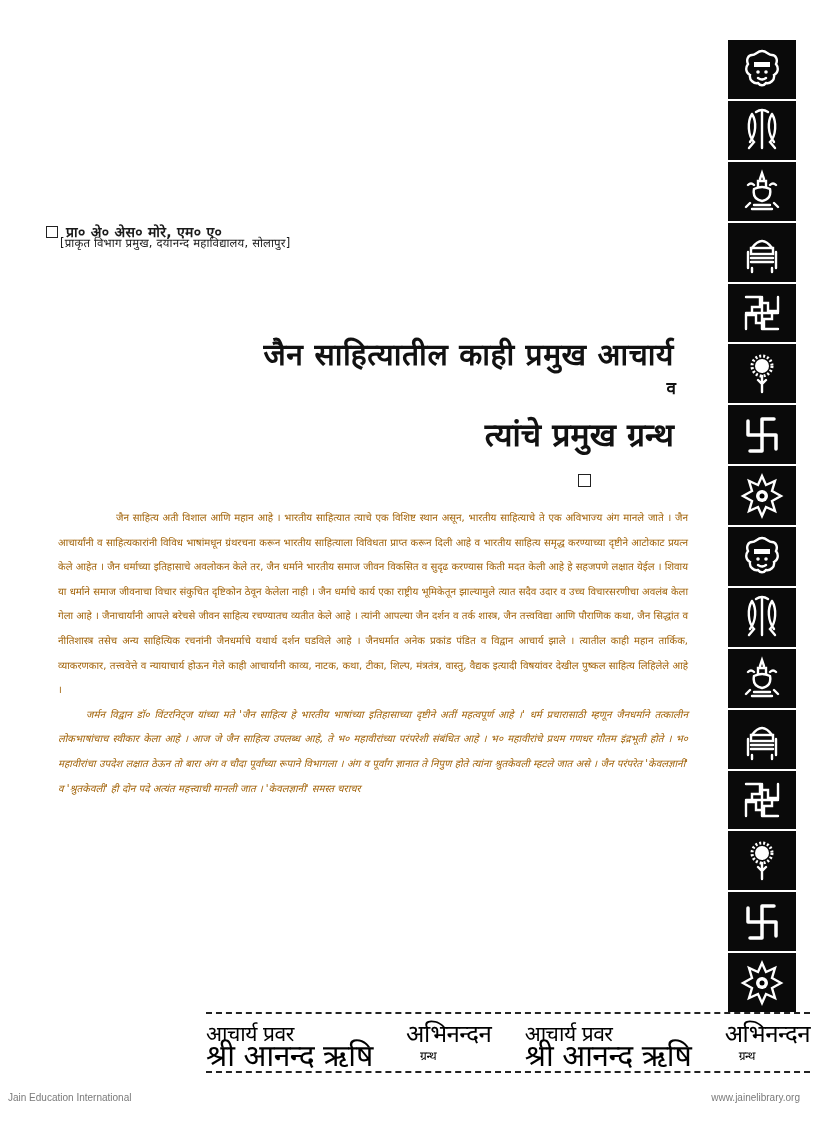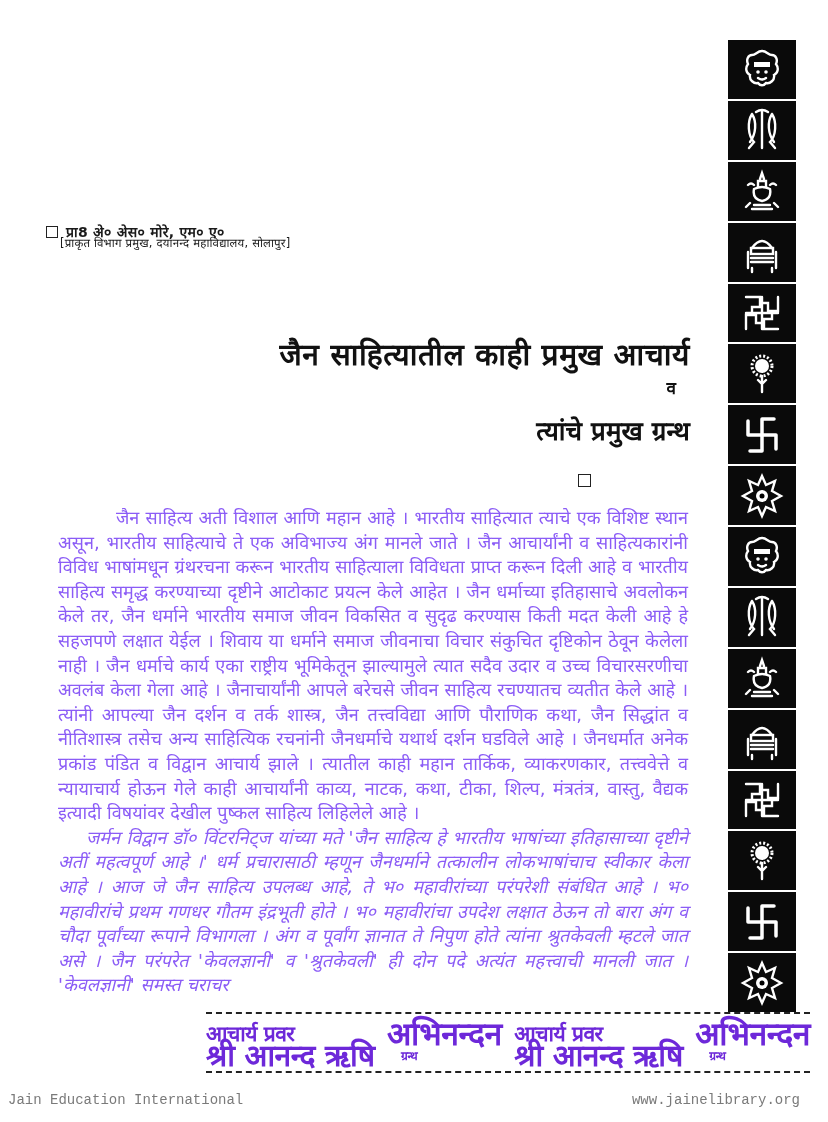--- a/index.html
+++ b/index.html
@@ -4,53 +4,53 @@
 <style>
   html,body{margin:0;padding:0;background:#ffffff;}
   body{width:828px;height:1122px;position:relative;overflow:hidden;
        font-family:"DejaVu Serif",serif;color:#1a1a1a;}
   .author{position:absolute;left:46px;top:222px;font-size:14px;font-weight:bold;
           font-family:"DejaVu Sans",sans-serif;letter-spacing:0.3px;}
   .author .box{display:inline-block;width:10px;height:10px;border:1.5px solid #222;
                margin-right:8px;vertical-align:-1px;}
   .affil{position:absolute;left:60px;top:235px;font-size:11.5px;
          font-family:"DejaVu Sans",sans-serif;letter-spacing:0.2px;}
-  .title{position:absolute;right:138px;text-align:right;font-family:"DejaVu Sans",sans-serif;
+  .title{position:absolute;right:154px;text-align:right;font-family:"DejaVu Sans",sans-serif;
          font-weight:bold;color:#111;}
   .t1{top:333px;font-size:30px;letter-spacing:0.5px;}
   .t2{top:376px;font-size:17px;right:152px;}
-  .t3{top:412px;font-size:26px;}
+  .t3{top:412px;font-size:32px;}
   .endbox{position:absolute;left:578px;top:474px;width:11px;height:11px;border:1.5px solid #222;}
-  .body{position:absolute;left:58px;top:506px;width:630px;font-size:18px;line-height:24.6px;
-        text-align:justify;font-family:"DejaVu Sans",sans-serif;color:#8b5cf6;}
+  .body{position:absolute;left:58px;top:506px;width:630px;font-size:10px;line-height:24.6px;
+        text-align:justify;font-family:"DejaVu Sans",sans-serif;color:#a16207;}
   .body p{margin:0;text-indent:58px;}
   .body p.p2{text-indent:28px;font-style:italic;}
   .border{position:absolute;left:728px;top:40px;width:68px;height:972px;background:#0a0a0a;
           display:flex;flex-direction:column;}
   .tile{flex:1;border-bottom:2px solid #fff;display:flex;align-items:center;justify-content:center;}
   .tile:last-child{border-bottom:none;}
   .tile svg{width:44px;height:48px;}
   .banner{position:absolute;left:206px;top:1012px;width:604px;height:64px;}
   .banner .wave{height:5px;border-top:2px dashed #222;}
   .banner .row{display:flex;height:52px;align-items:center;justify-content:space-between;}
-  .bseg{font-family:"DejaVu Sans",sans-serif;font-weight:bold;color:#6d28d9;line-height:22px;
+  .bseg{font-family:"DejaVu Sans",sans-serif;font-weight:normal;color:#000000;line-height:22px;
         font-size:21px;letter-spacing:-0.5px;}
   .bseg .a{display:block;}
   .bseg .b{display:block;font-size:30px;}
-  .bseg.alt .a{font-size:32px;}
+  .bseg.alt .a{font-size:24px;}
   .bseg.alt .b{font-size:12px;padding-left:14px;}
-  .footer{position:absolute;top:1092px;left:0;width:828px;height:16px;font-family:Liberation Mono, monospace;
-          font-size:14px;color:#7a7a7a;}
+  .footer{position:absolute;top:1092px;left:0;width:828px;height:16px;font-family:Liberation Sans, sans-serif;
+          font-size:10px;color:#7a7a7a;}
   .footer span{position:absolute;}
   .f1{left:8px;} .f2{left:335px;margin-top:48px;} .f3{right:28px;}
 </style>
 </head>
 <body>
 
-<div class="author"><span class="box"></span><span>प्रा8 अे० अेस० मोरे, एम० ए०</span></div>
+<div class="author"><span class="box"></span><span>प्रा० अे० अेस० मोरे, एम० ए०</span></div>
 <div class="affil">[प्राकृत विभाग प्रमुख, दयानन्द महाविद्यालय, सोलापुर]</div>
 
 <div class="title t1">जैन साहित्यातील काही प्रमुख आचार्य</div>
 <div class="title t2">व</div>
 <div class="title t3">त्यांचे प्रमुख ग्रन्थ</div>
 <div class="endbox"></div>
 
 <div class="body">
   <p>जैन साहित्य अती विशाल आणि महान आहे । भारतीय साहित्यात त्याचे एक विशिष्ट स्थान असून, भारतीय साहित्याचे ते एक अविभाज्य अंग मानले जाते । जैन आचार्यांनी व साहित्यकारांनी विविध भाषांमधून ग्रंथरचना करून भारतीय साहित्याला विविधता प्राप्त करून दिली आहे व भारतीय साहित्य समृद्ध करण्याच्या दृष्टीने आटोकाट प्रयत्न केले आहेत । जैन धर्माच्या इतिहासाचे अवलोकन केले तर, जैन धर्माने भारतीय समाज जीवन विकसित व सुदृढ करण्यास किती मदत केली आहे हे सहजपणे लक्षात येईल । शिवाय या धर्माने समाज जीवनाचा विचार संकुचित दृष्टिकोन ठेवून केलेला नाही । जैन धर्माचे कार्य एका राष्ट्रीय भूमिकेतून झाल्यामुले त्यात सदैव उदार व उच्च विचारसरणीचा अवलंब केला गेला आहे । जैनाचार्यांनी आपले बरेचसे जीवन साहित्य रचण्यातच व्यतीत केले आहे । त्यांनी आपल्या जैन दर्शन व तर्क शास्त्र, जैन तत्त्वविद्या आणि पौराणिक कथा, जैन सिद्धांत व नीतिशास्त्र तसेच अन्य साहित्यिक रचनांनी जैनधर्माचे यथार्थ दर्शन घडविले आहे । जैनधर्मात अनेक प्रकांड पंडित व विद्वान आचार्य झाले । त्यातील काही महान तार्किक, व्याकरणकार, तत्त्ववेत्ते व न्यायाचार्य होऊन गेले काही आचार्यांनी काव्य, नाटक, कथा, टीका, शिल्प, मंत्रतंत्र, वास्तु, वैद्यक इत्यादी विषयांवर देखील पुष्कल साहित्य लिहिलेले आहे ।</p>
   <p class="p2">जर्मन विद्वान डॉ० विंटरनिट्ज यांच्या मते 'जैन साहित्य हे भारतीय भाषांच्या इतिहासाच्या दृष्टीने अतीं महत्वपूर्ण आहे ।' धर्म प्रचारासाठी म्हणून जैनधर्माने तत्कालीन लोकभाषांचाच स्वीकार केला आहे । आज जे जैन साहित्य उपलब्ध आहे, ते भ० महावीरांच्या परंपरेशी संबंधित आहे । भ० महावीरांचे प्रथम गणधर गौतम इंद्रभूती होते । भ० महावीरांचा उपदेश लक्षात ठेऊन तो बारा अंग व चौदा पूर्वांच्या रूपाने विभागला । अंग व पूर्वांग ज्ञानात ते निपुण होते त्यांना श्रुतकेवली म्हटले जात असे । जैन परंपरेत 'केवलज्ञानी' व 'श्रुतकेवली' ही दोन पदे अत्यंत महत्त्वाची मानली जात । 'केवलज्ञानी' समस्त चराचर</p>

